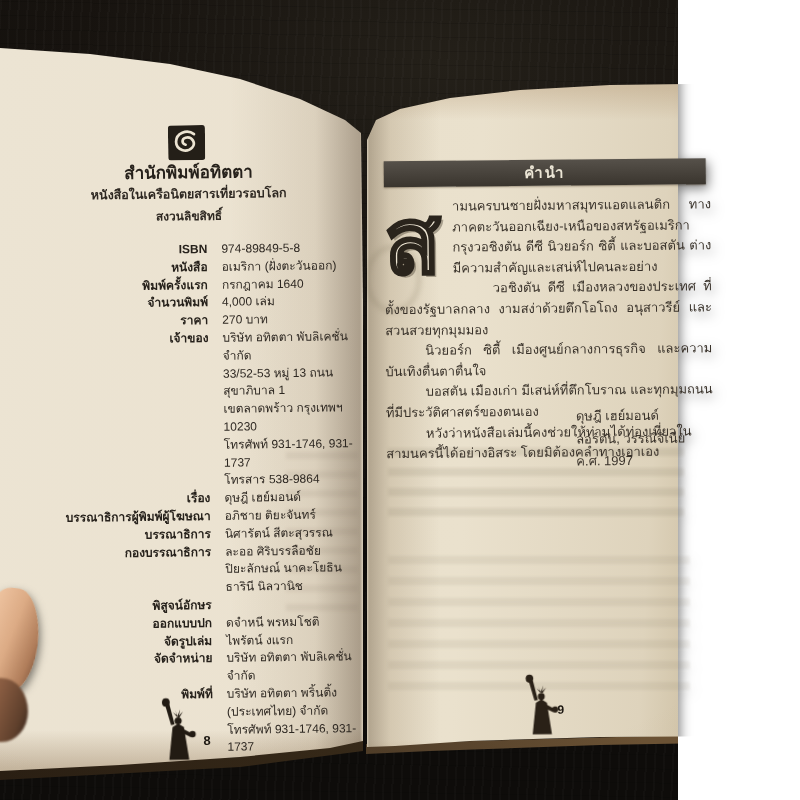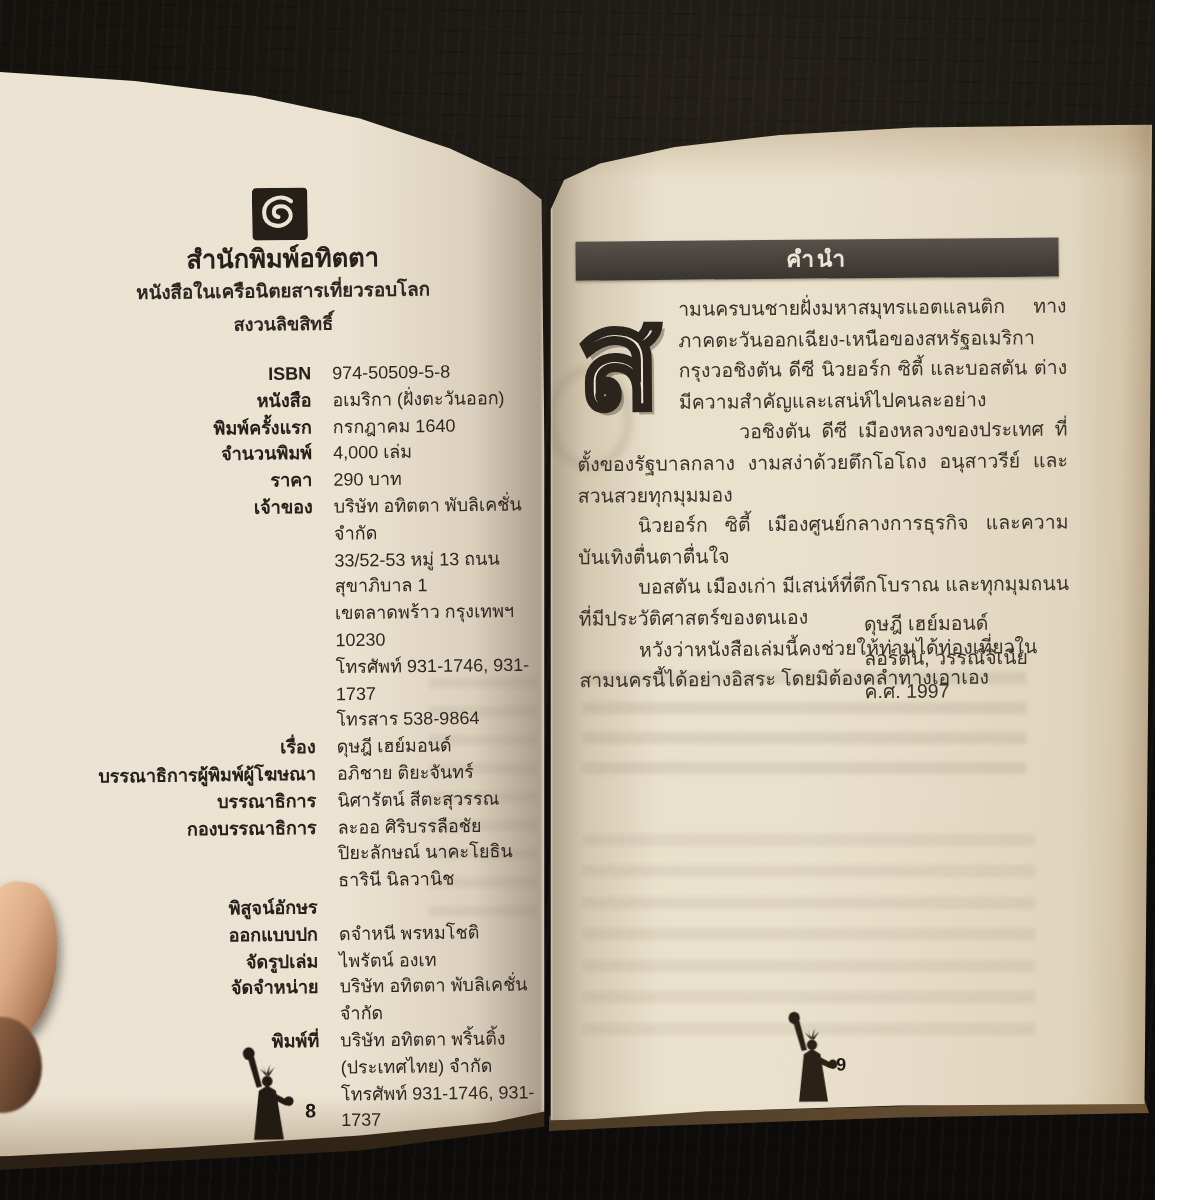--- a/index.html
+++ b/index.html
@@ -1,17 +1,17 @@
 <!DOCTYPE html>
 <html><head>
 <meta charset="utf-8">
 <style>
   html,body{margin:0;padding:0;width:800px;height:800px;overflow:hidden;
     font-family:"Liberation Sans","DejaVu Sans",sans-serif;}
-  .scene{position:absolute;inset:0;width:770px;height:800px;
+  .scene{position:absolute;inset:0;width:678px;height:800px;
     background:
       radial-gradient(120% 60% at 65% 8%, #242019 0%, #17130f 45%, #0e0c0a 100%);
   }
   .scene::after{content:"";position:absolute;inset:0;
     background:repeating-linear-gradient(93deg, rgba(255,255,255,0.018) 0 2px, transparent 2px 9px),
                repeating-linear-gradient(1deg, rgba(0,0,0,0.12) 0 1px, transparent 1px 14px);
     pointer-events:none;}
   
   .board{position:absolute;inset:0;z-index:1;}
   .board-left{clip-path:polygon(0px 769px,240px 757px,363px 741px,363px 751px,240px 767px,0px 780px);
@@ -115,41 +115,41 @@
           <path d="M26 9 C19 3.5 8 8 8 16.5 C8 25 18.5 28 24 22.5 C28 18.5 24.5 11 17.5 12.5 C13.5 13.5 13.5 18.5 17.5 19.5" fill="none" stroke="#ece4d2" stroke-width="2.7" stroke-linecap="round"></path>
         </svg>
       </div>
       <div class="pub-name">สำนักพิมพ์อทิตตา</div>
       <div class="pub-tagline">หนังสือในเครือนิตยสารเที่ยวรอบโลก</div>
       <div class="pub-copyright">สงวนลิขสิทธิ์</div>
       <div class="info-table">
 
           <div class="info-row">
             <div class="info-label">ISBN</div>
-            <div class="info-values">974-50509-5-8</div>
+            <div class="info-values">974-89849-5-8</div>
           </div>
 
           <div class="info-row">
             <div class="info-label">หนังสือ</div>
             <div class="info-values">อเมริกา (ฝั่งตะวันออก)</div>
           </div>
 
           <div class="info-row">
             <div class="info-label">พิมพ์ครั้งแรก</div>
             <div class="info-values">กรกฎาคม 1640</div>
           </div>
 
           <div class="info-row">
             <div class="info-label">จำนวนพิมพ์</div>
             <div class="info-values">4,000 เล่ม</div>
           </div>
 
           <div class="info-row">
             <div class="info-label">ราคา</div>
-            <div class="info-values">290 บาท</div>
+            <div class="info-values">270 บาท</div>
           </div>
 
           <div class="info-row">
             <div class="info-label">เจ้าของ</div>
             <div class="info-values">บริษัท อทิตตา พับลิเคชั่น จำกัด
 33/52-53 หมู่ 13 ถนนสุขาภิบาล 1
 เขตลาดพร้าว กรุงเทพฯ 10230
 โทรศัพท์ 931-1746, 931-1737
 โทรสาร 538-9864</div>
           </div>
@@ -180,21 +180,21 @@
             <div class="info-label">พิสูจน์อักษร</div>
           </div>
 
           <div class="info-row">
             <div class="info-label">ออกแบบปก</div>
             <div class="info-values">ดจำหนี พรหมโชติ</div>
           </div>
 
           <div class="info-row">
             <div class="info-label">จัดรูปเล่ม</div>
-            <div class="info-values">ไพรัตน์ องเท</div>
+            <div class="info-values">ไพรัตน์ งแรก</div>
           </div>
 
           <div class="info-row">
             <div class="info-label">จัดจำหน่าย</div>
             <div class="info-values">บริษัท อทิตตา พับลิเคชั่น จำกัด</div>
           </div>
 
           <div class="info-row">
             <div class="info-label">พิมพ์ที่</div>
             <div class="info-values">บริษัท อทิตตา พริ้นติ้ง (ประเทศไทย) จำกัด

